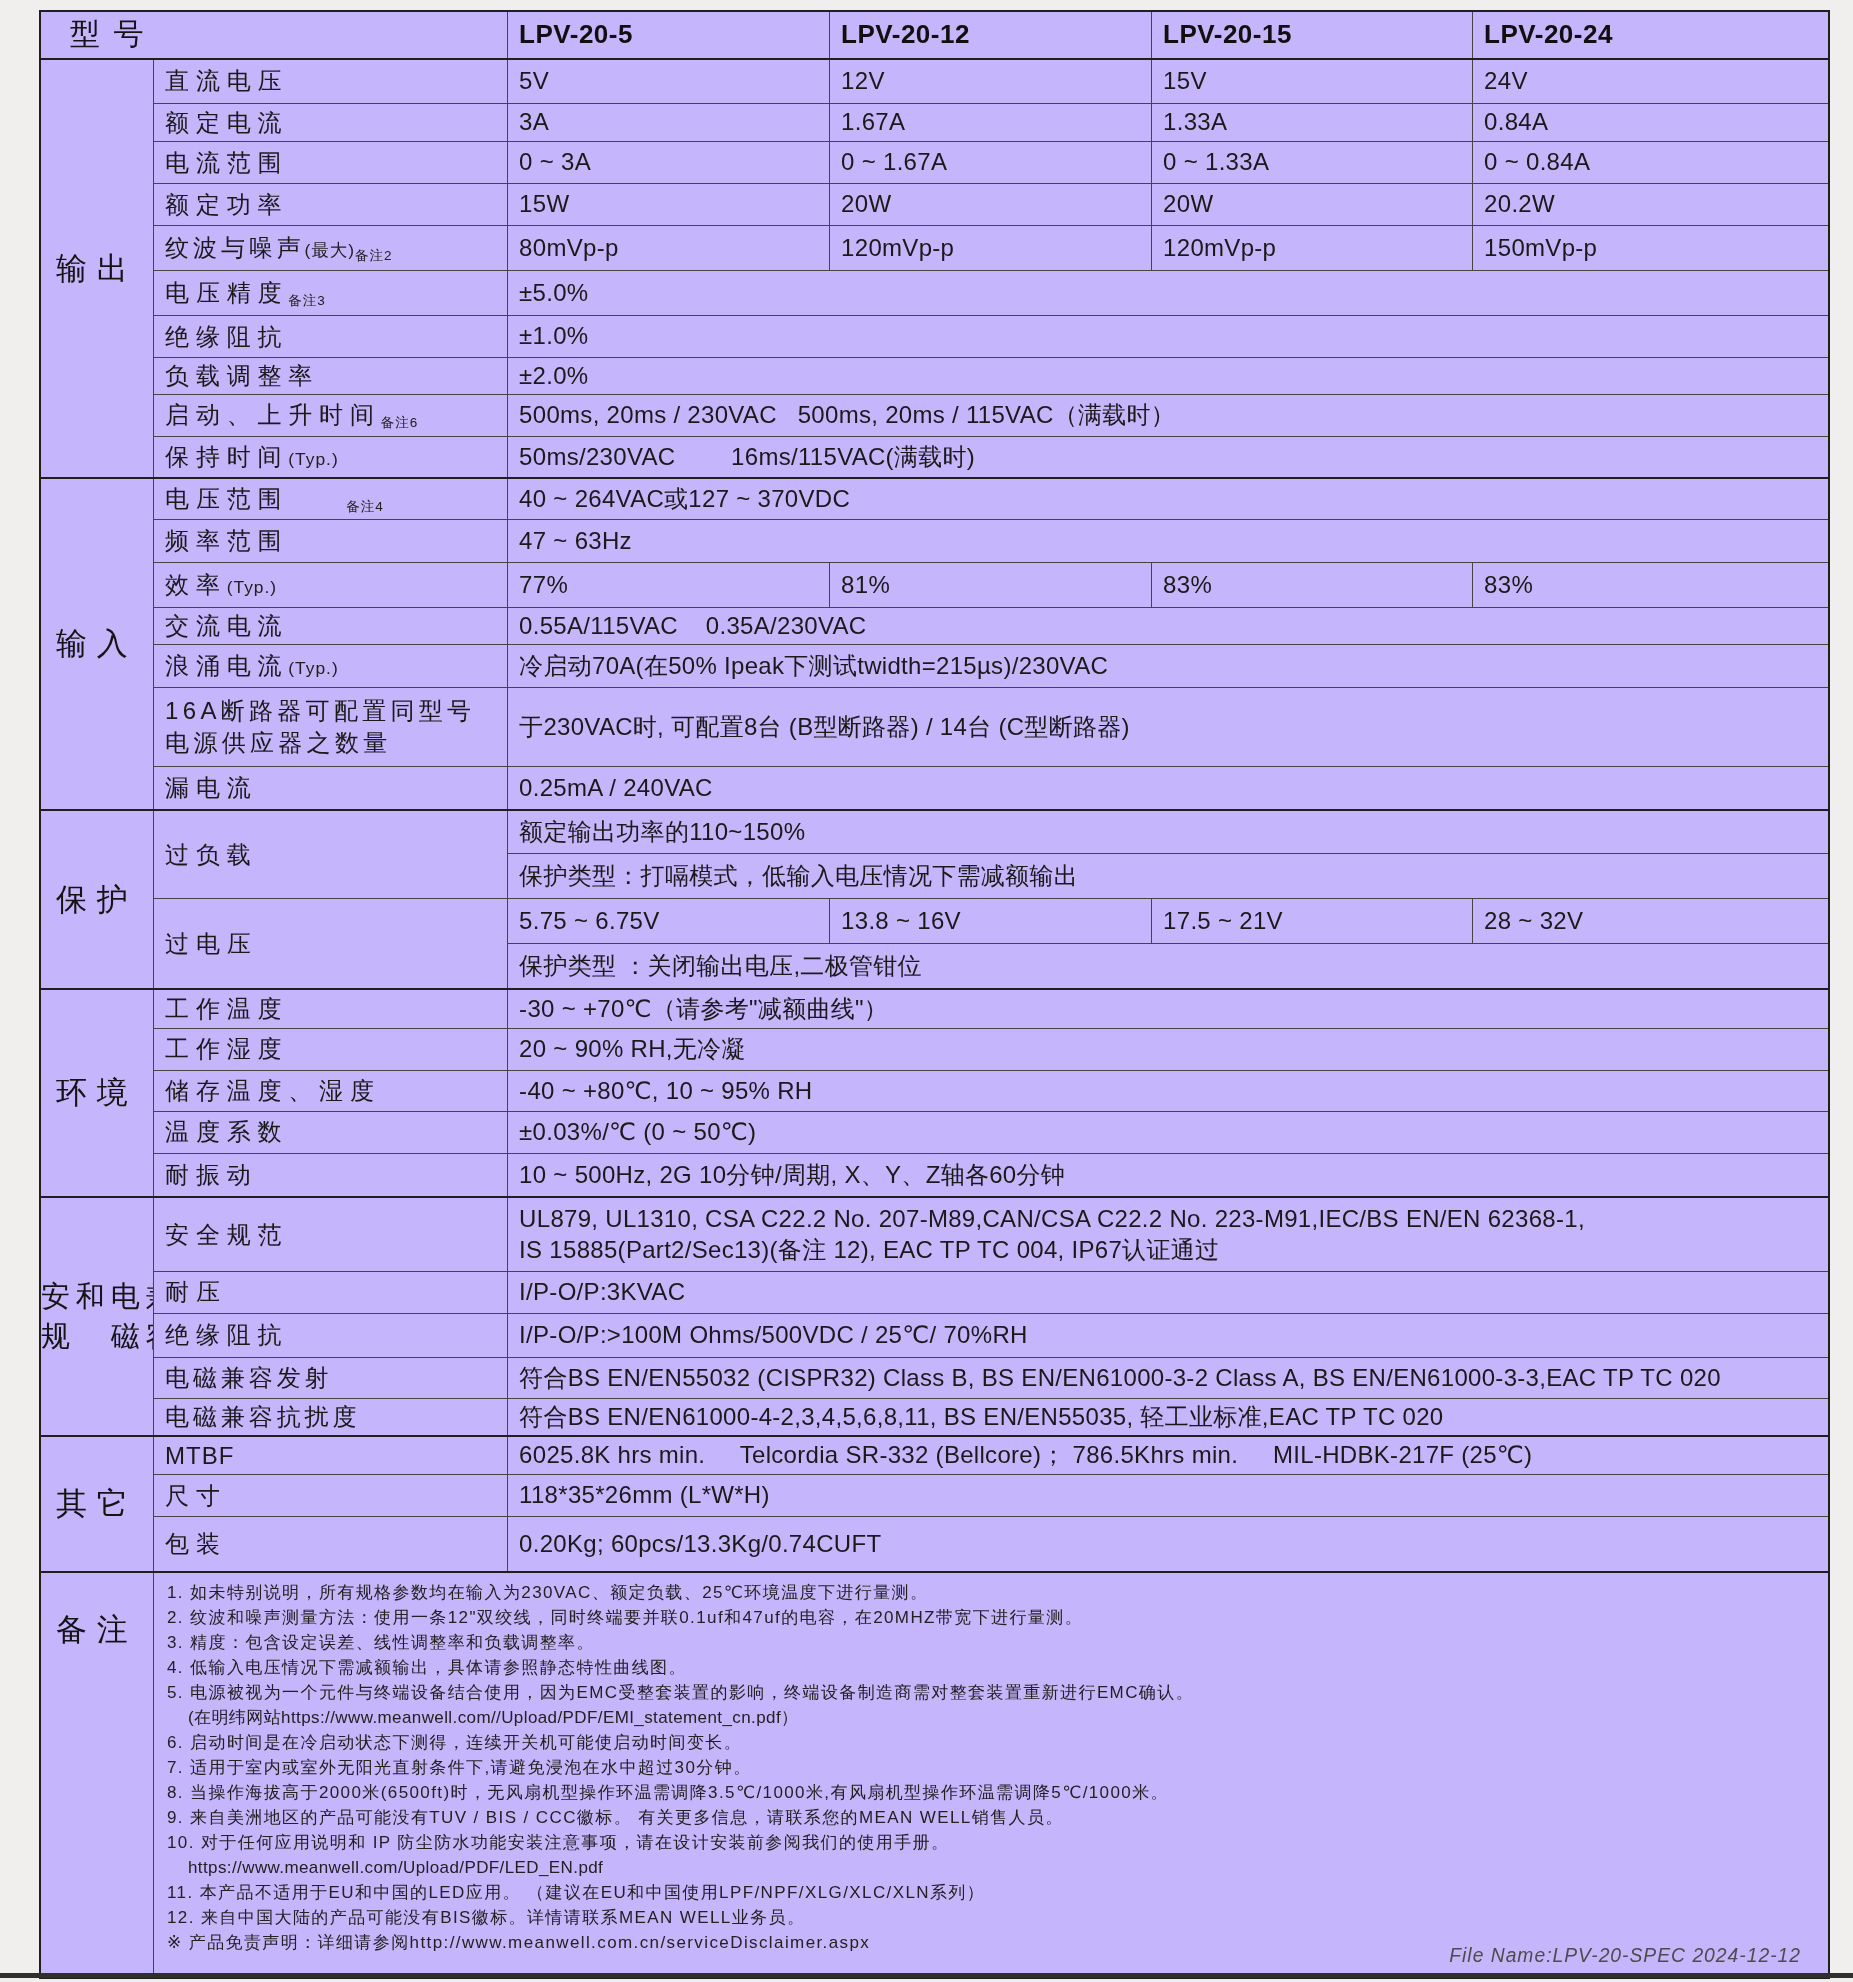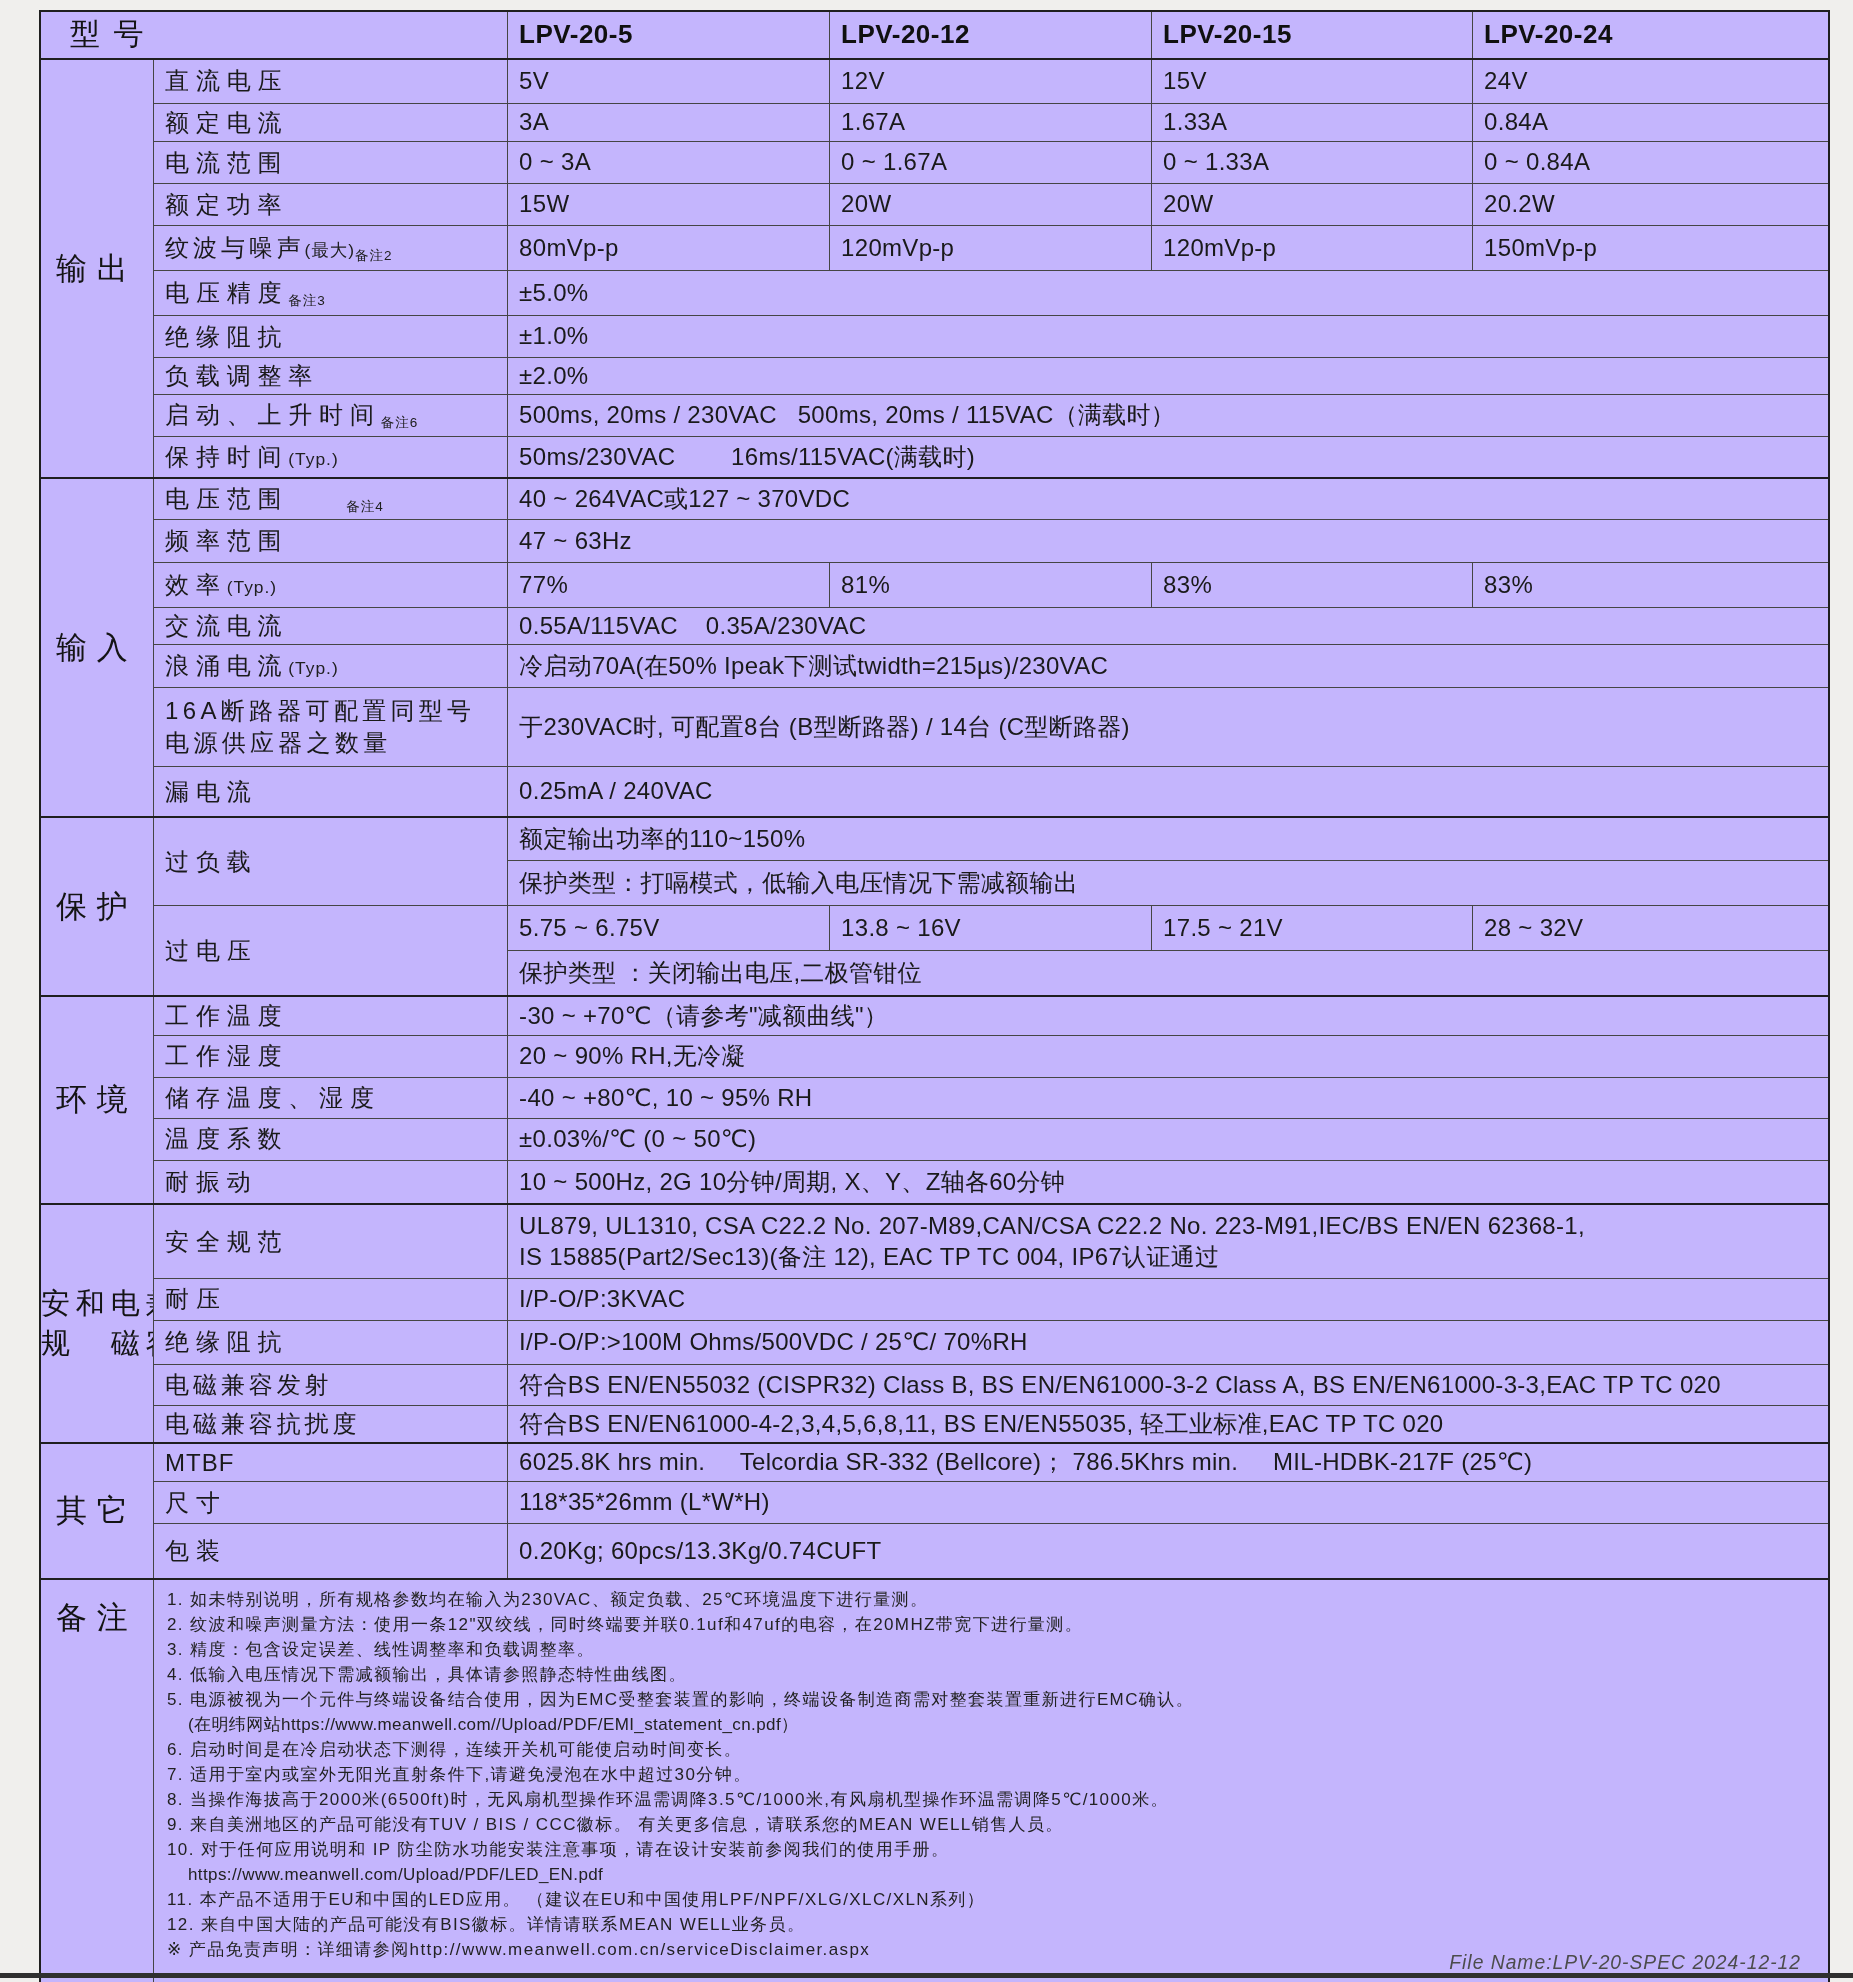--- a/index.html
+++ b/index.html
@@ -22,21 +22,21 @@
   }
   tr.sec-top td{border-top:2.9px solid #1f1f1f;}
   table.spec{border:2.9px solid #1f1f1f;}
   
   td.section{
     text-align:center;padding:0;
     font-size:31px;letter-spacing:9.7px;color:#141414;
   }
   td.section .stack{display:flex;justify-content:space-around;height:100%;
     font-size:29px;letter-spacing:5.8px;}
-  td.section.top{vertical-align:top;padding-top:17px;}
+  td.section.top{vertical-align:top;padding-top:36px;}
   
   td.model-title{font-size:30px;letter-spacing:13.5px;padding-left:29px;color:#141414;}
   td.model-head{font-weight:bold;font-size:26px;letter-spacing:0.5px;color:#101010;}
   
   .lbl-main{font-size:24px;letter-spacing:6.8px;color:#1a1a1a;}
   .lbl-long{letter-spacing:4.3px;line-height:1.35;display:inline-block;}
   .lbl-paren{font-size:17.4px;letter-spacing:1px;}
   .lbl-note{font-size:13.5px;letter-spacing:1px;vertical-align:-3.9px;}
   .lbl-note.gap{margin-left:58px;}
   
@@ -152,21 +152,21 @@
     <td colspan="4"><span class="val">0.55A/115VAC    0.35A/230VAC</span></td>
   </tr>
   <tr style="height:43px">
     <td><span class="lbl-main">浪涌电流</span><span class="lbl-paren">(Typ.)</span></td>
     <td colspan="4"><span class="val">冷启动70A(在50% Ipeak下测试twidth=215µs)/230VAC</span></td>
   </tr>
   <tr style="height:79px">
     <td><span class="lbl-main lbl-long">16A断路器可配置同型号电源供应器之数量</span></td>
     <td colspan="4"><span class="val">于230VAC时, 可配置8台 (B型断路器) / 14台 (C型断路器)</span></td>
   </tr>
-  <tr style="height:51px">
+  <tr style="height:44px">
     <td><span class="lbl-main">漏电流</span></td>
     <td colspan="4"><span class="val">0.25mA / 240VAC</span></td>
   </tr>
 
   <tr style="height:43px" class="sec-top">
     <td rowspan="4" class="section">保护</td>
     <td rowspan="2"><span class="lbl-main">过负载</span></td>
     <td colspan="4"><span class="val">额定输出功率的110~150%</span></td>
   </tr>
   <tr style="height:45px">

